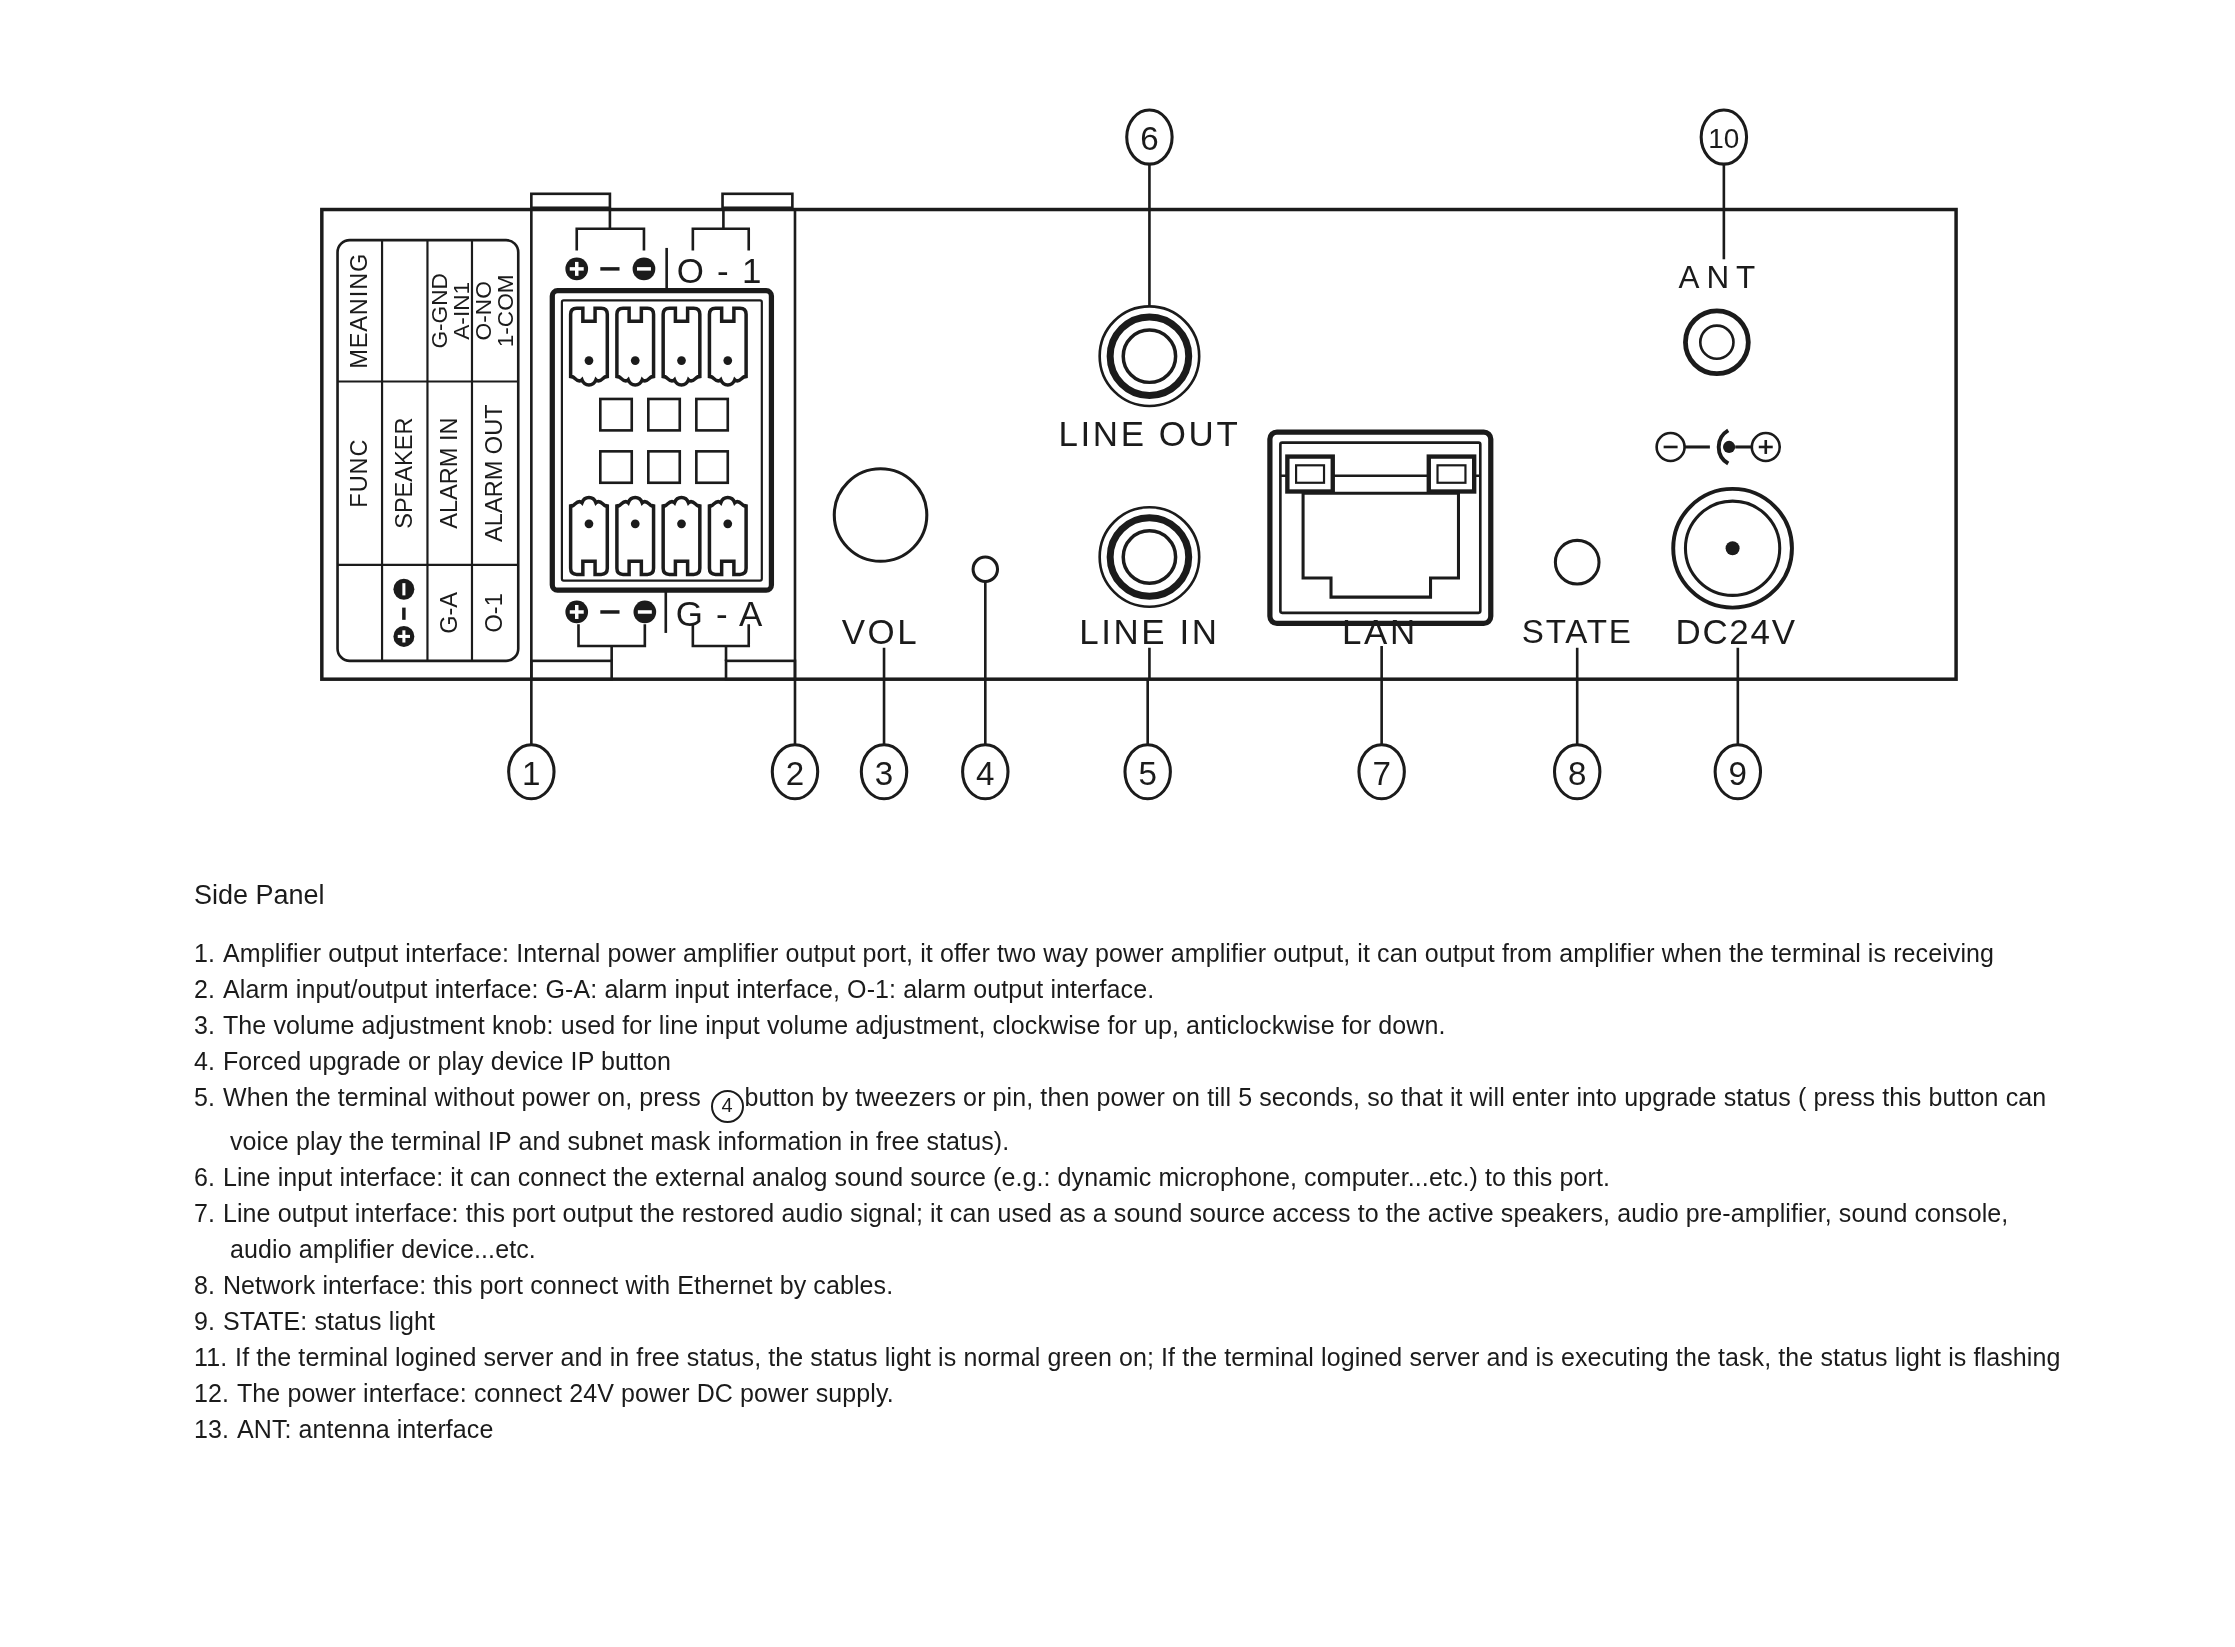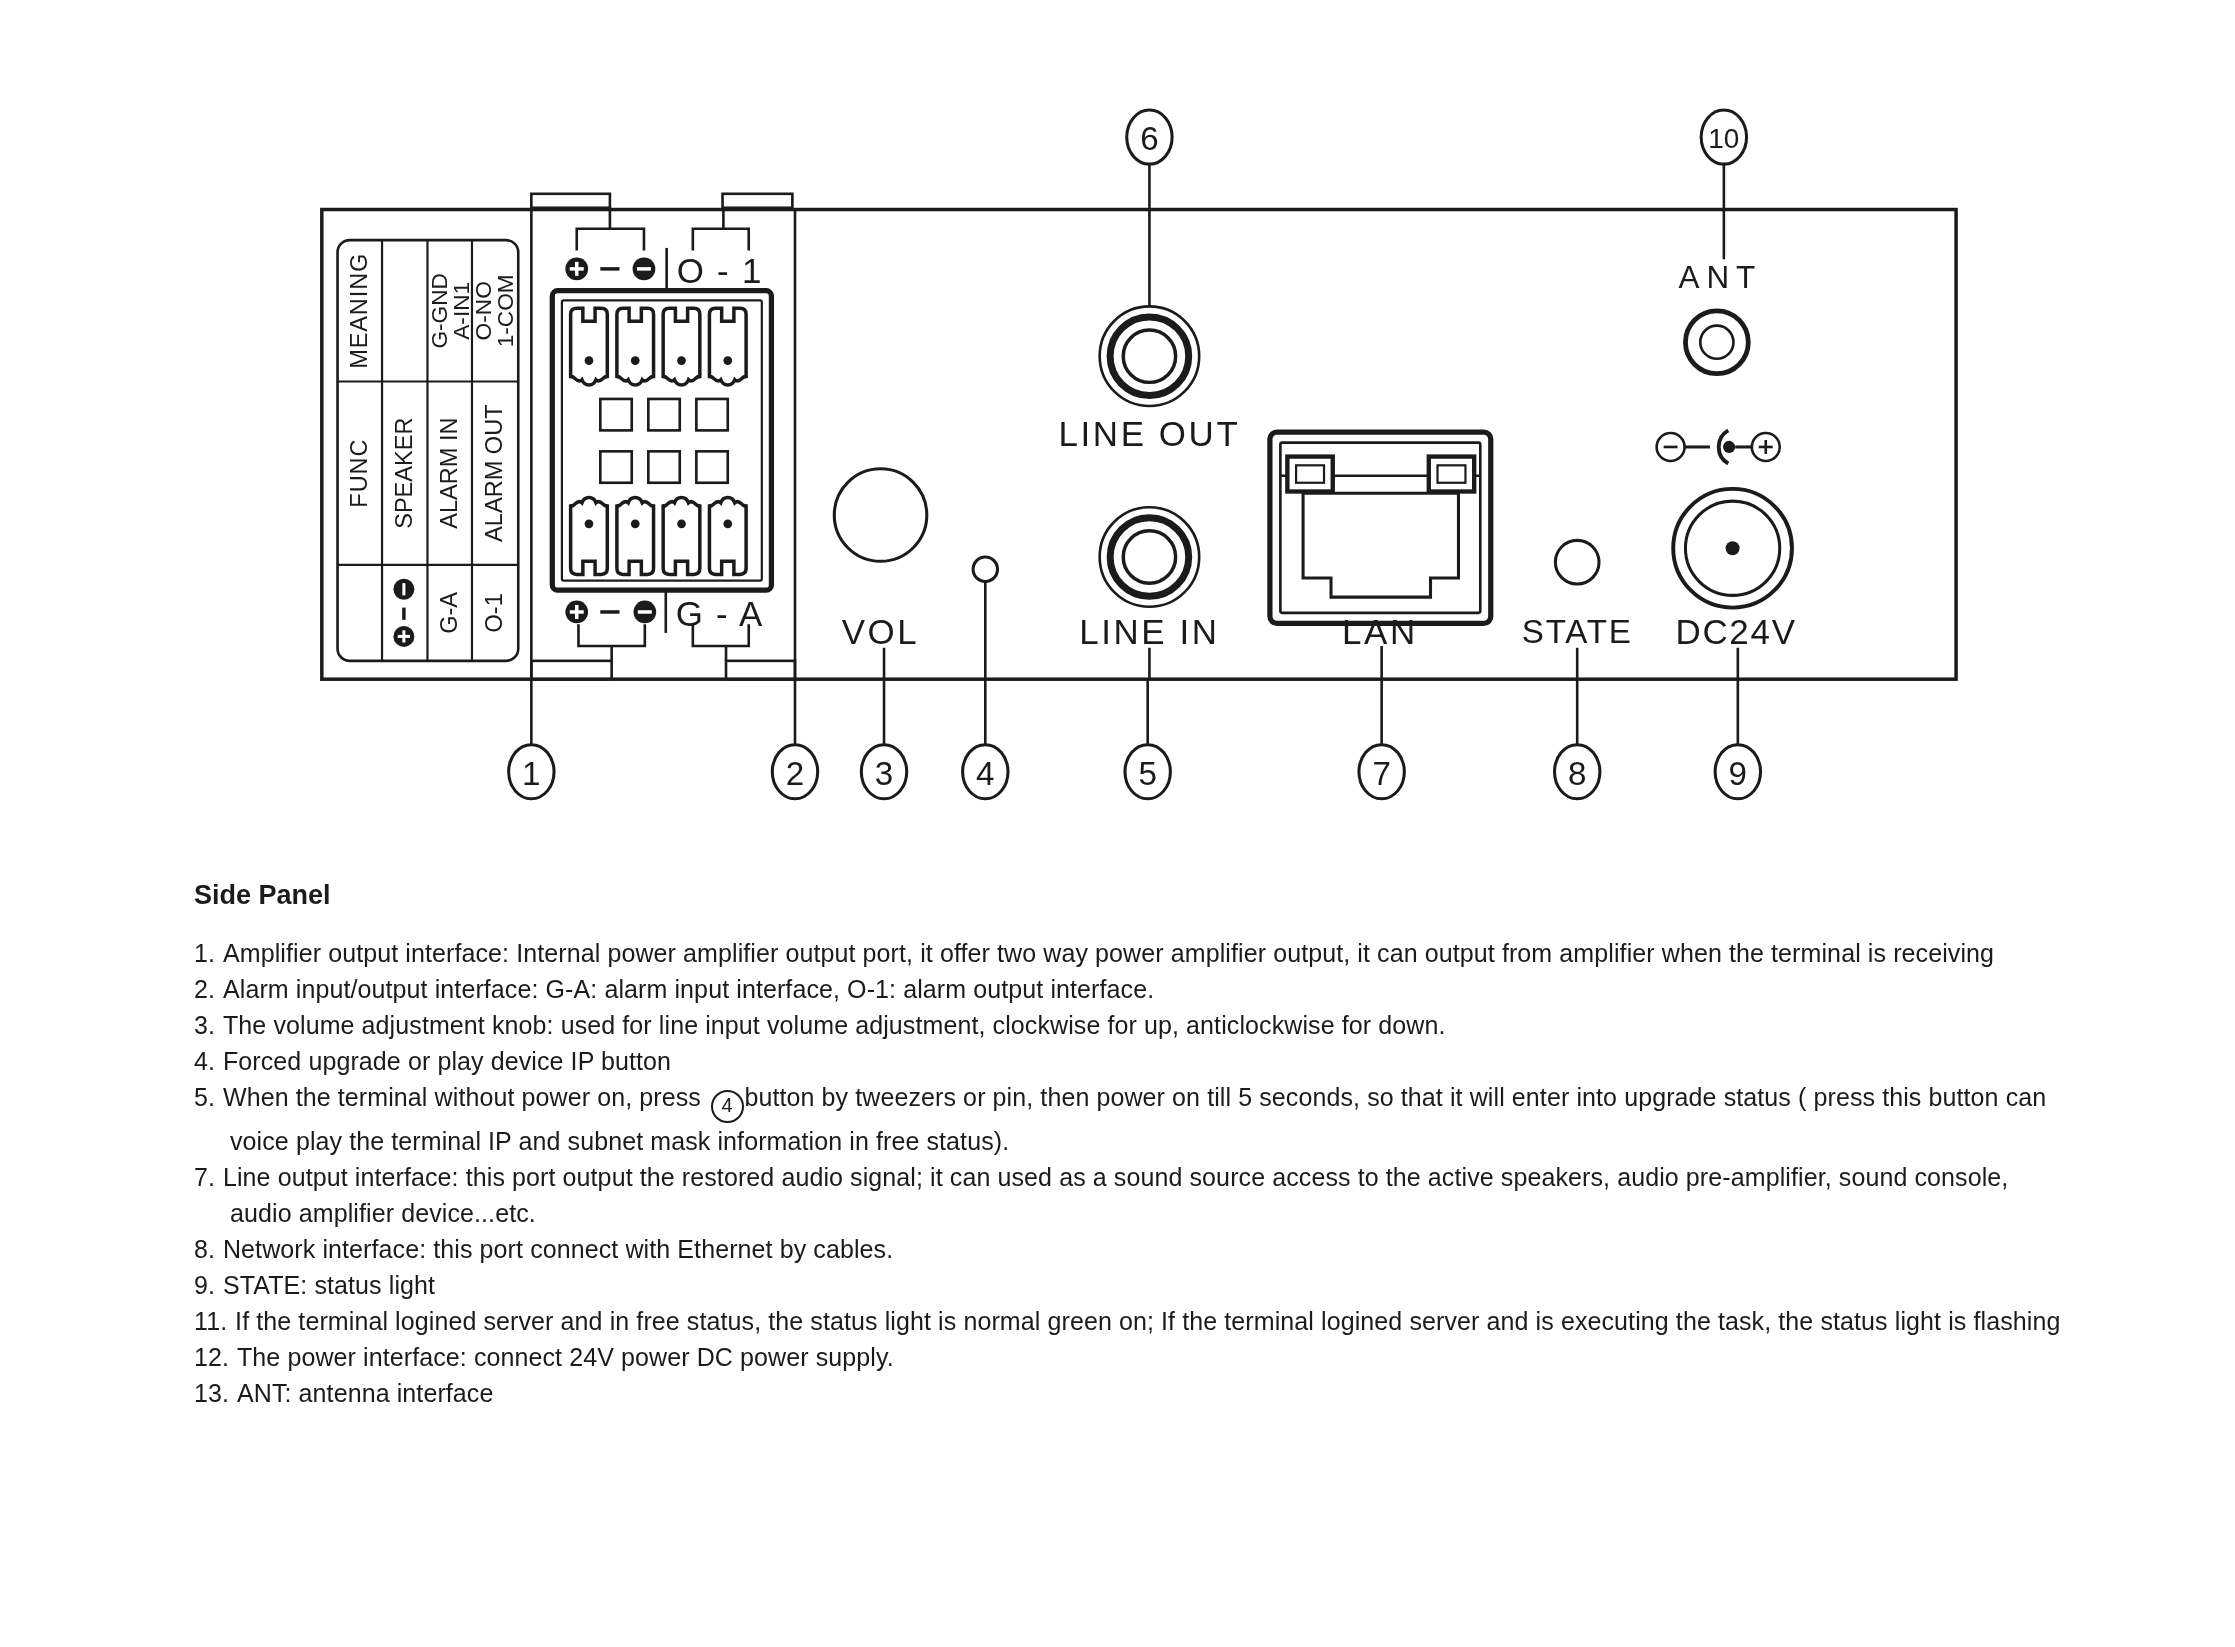--- a/index.html
+++ b/index.html
@@ -11,21 +11,21 @@
     color:#1b1b1b;
     overflow:hidden;
   }
   .diagram-svg{position:absolute;left:0;top:0;}
   .diagram-svg text{
     font-family:"Liberation Sans",sans-serif;
     fill:#1b1b1b;
   }
   .section-title{
     position:absolute;left:194px;top:880px;
-    font-size:27px;font-weight:bold;white-space:nowrap;
+    font-size:27px;font-weight:normal;white-space:nowrap;
   }
   .notes{
     position:absolute;left:194px;top:935px;width:2035px;
   }
   .note-line{
     white-space:nowrap;
     font-size:25px;
     line-height:36px;
     letter-spacing:0.1px;
   }
@@ -276,20 +276,21 @@
   </svg>
 
   <div class="section-title">Side Panel</div>
   <div class="notes">
       <div class="note-line"><span class="num">1.</span><span>Amplifier output interface: Internal power amplifier output port, it offer two way power amplifier output, it can output from amplifier when the terminal is receiving</span></div>
       <div class="note-line"><span class="num">2.</span><span>Alarm input/output interface: G-A: alarm input interface, O-1: alarm output interface.</span></div>
       <div class="note-line"><span class="num">3.</span><span>The volume adjustment knob: used for line input volume adjustment, clockwise for up, anticlockwise for down.</span></div>
       <div class="note-line"><span class="num">4.</span><span>Forced upgrade or play device IP button</span></div>
       <div class="note-line"><span class="num">5.</span><span>When the terminal without power on, press </span><span class="circled">4</span><span>button by tweezers or pin, then power on till 5 seconds, so that it will enter into upgrade status ( press this button can</span></div>
       <div class="note-line cont"><span>voice play the terminal IP and subnet mask information in free status).</span></div>
+      <div class="note-line"><span class="num">6.</span><span>Line input interface: it can connect the external analog sound source (e.g.: dynamic microphone, computer...etc.) to this port.</span></div>
       <div class="note-line"><span class="num">7.</span><span>Line output interface: this port output the restored audio signal; it can used as a sound source access to the active speakers, audio pre-amplifier, sound console,</span></div>
       <div class="note-line cont"><span>audio amplifier device...etc.</span></div>
       <div class="note-line"><span class="num">8.</span><span>Network interface: this port connect with Ethernet by cables.</span></div>
       <div class="note-line"><span class="num">9.</span><span>STATE: status light</span></div>
       <div class="note-line"><span class="num">11.</span><span>If the terminal logined server and in free status, the status light is normal green on; If the terminal logined server and is executing the task, the status light is flashing</span></div>
       <div class="note-line"><span class="num">12.</span><span>The power interface: connect 24V power DC power supply.</span></div>
       <div class="note-line"><span class="num">13.</span><span>ANT: antenna interface</span></div>
     </div>
 </div>
 

